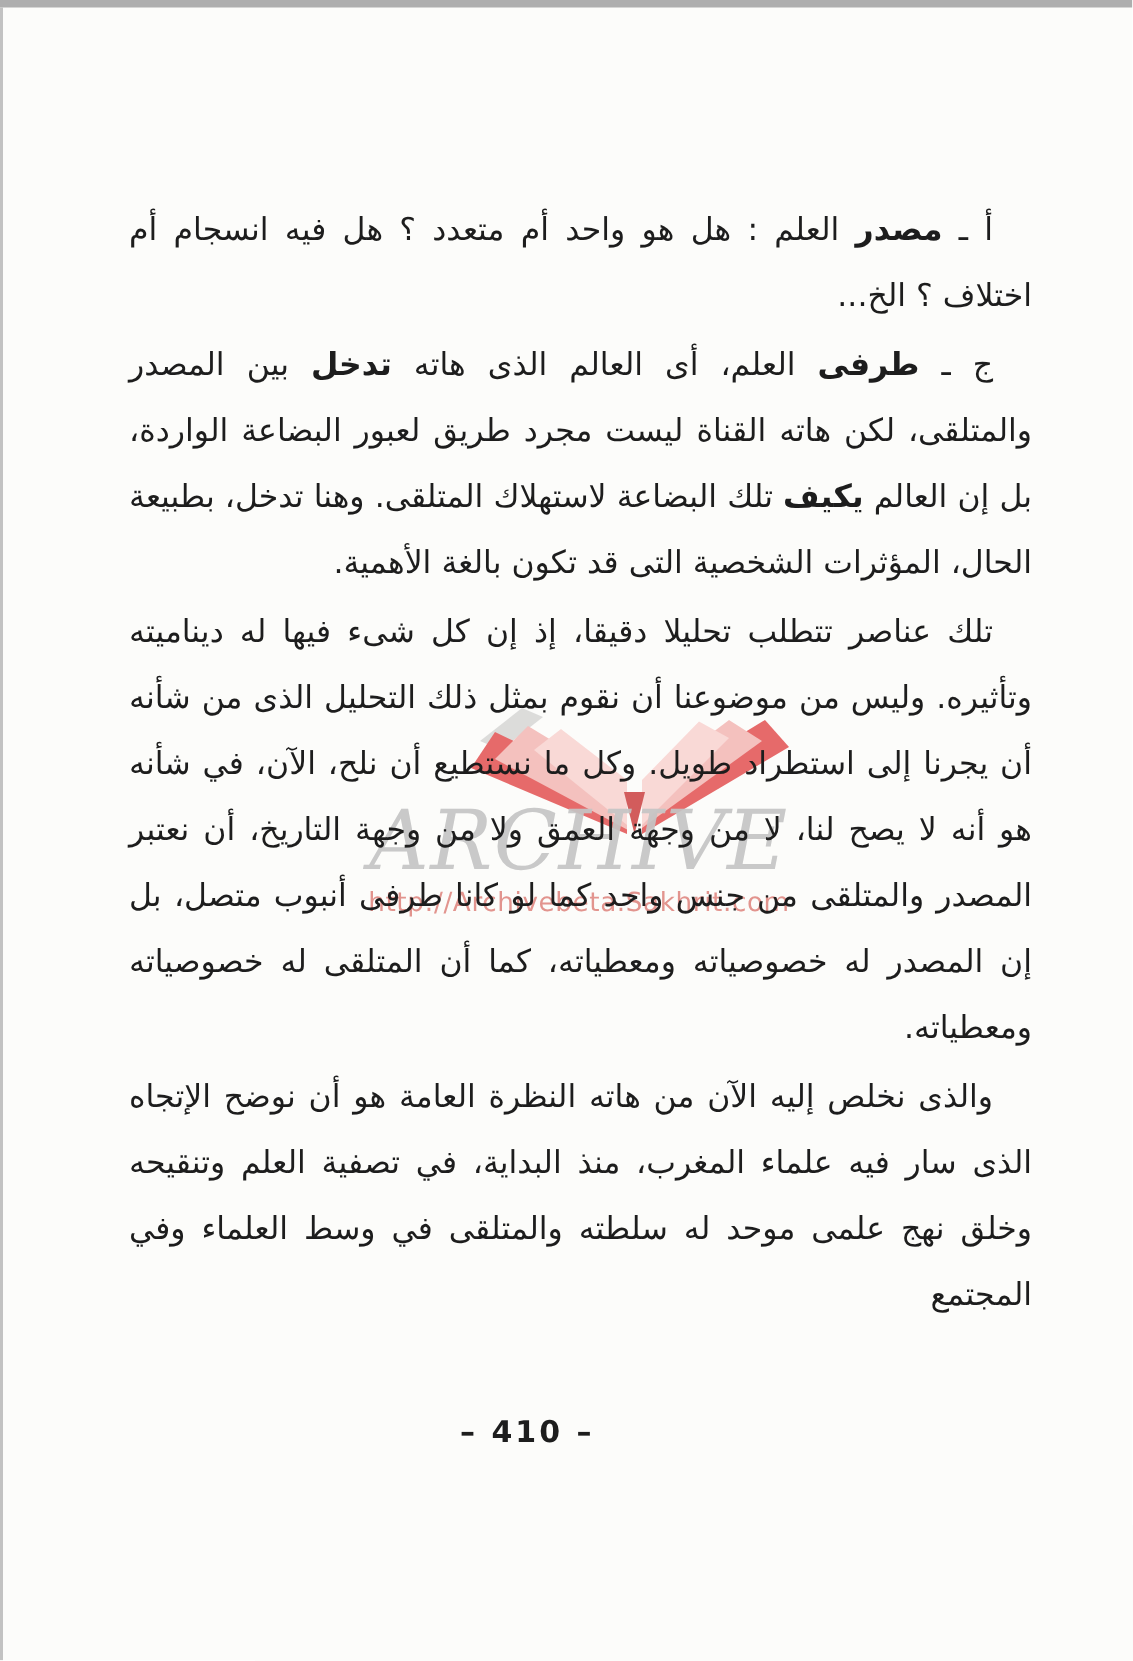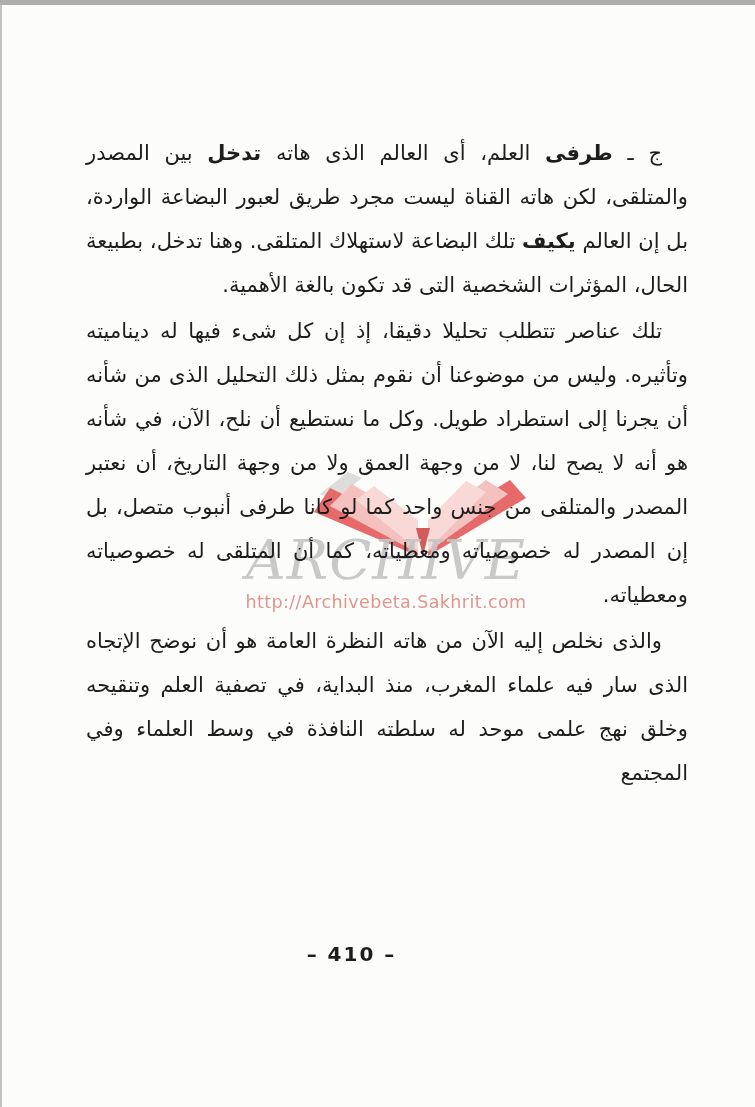--- a/index.html
+++ b/index.html
@@ -84,20 +84,21 @@
       <polygon points="128,88 226,30 210,12 128,62" fill="#e24b4b"></polygon>
       <polygon points="128,84 208,26 186,12 128,56" fill="#f3b5b2"></polygon>
       <polygon points="128,82 186,24 166,13 128,52" fill="#f9d2cf"></polygon>
       <polygon points="116,60 130,60 123,88" fill="#c93a3a"></polygon>
     </svg>
     <div class="wm-title">ARCHIVE</div>
     <div class="wm-url">http://Archivebeta.Sakhrit.com</div>
   </div>
 
   <div class="content" dir="rtl">
+    <p><span>أ ـ </span><b>مصدر</b><span> العلم : هل هو واحد أم متعدد ؟ هل فيه انسجام أم اختلاف ؟ الخ...</span></p>
     <p><span>ج ـ </span><b>طرفى</b><span> العلم، أى العالم الذى هاته </span><b>تدخل</b><span> بين المصدر والمتلقى، لكن هاته القناة ليست مجرد طريق لعبور البضاعة الواردة، بل إن العالم </span><b>يكيف</b><span> تلك البضاعة لاستهلاك المتلقى. وهنا تدخل، بطبيعة الحال، المؤثرات الشخصية التى قد تكون بالغة الأهمية.</span></p>
     <p><span>تلك عناصر تتطلب تحليلا دقيقا، إذ إن كل شىء فيها له ديناميته وتأثيره. وليس من موضوعنا أن نقوم بمثل ذلك التحليل الذى من شأنه أن يجرنا إلى استطراد طويل. وكل ما نستطيع أن نلح، الآن، في شأنه هو أنه لا يصح لنا، لا من وجهة العمق ولا من وجهة التاريخ، أن نعتبر المصدر والمتلقى من جنس واحد كما لو كانا طرفى أنبوب متصل، بل إن المصدر له خصوصياته ومعطياته، كما أن المتلقى له خصوصياته ومعطياته.</span></p>
-    <p><span>والذى نخلص إليه الآن من هاته النظرة العامة هو أن نوضح الإتجاه الذى سار فيه علماء المغرب، منذ البداية، في تصفية العلم وتنقيحه وخلق نهج علمى موحد له سلطته النافذة في وسط العلماء وفي المجتمع</span></p>
+    <p><span>والذى نخلص إليه الآن من هاته النظرة العامة هو أن نوضح الإتجاه الذى سار فيه علماء المغرب، منذ البداية، في تصفية العلم وتنقيحه وخلق نهج علمى موحد له سلطته والمتلقى في وسط العلماء وفي المجتمع</span></p>
   </div>
 
   <div class="page-number">– 410 –</div>
 
 </div>
 
 </body></html>

